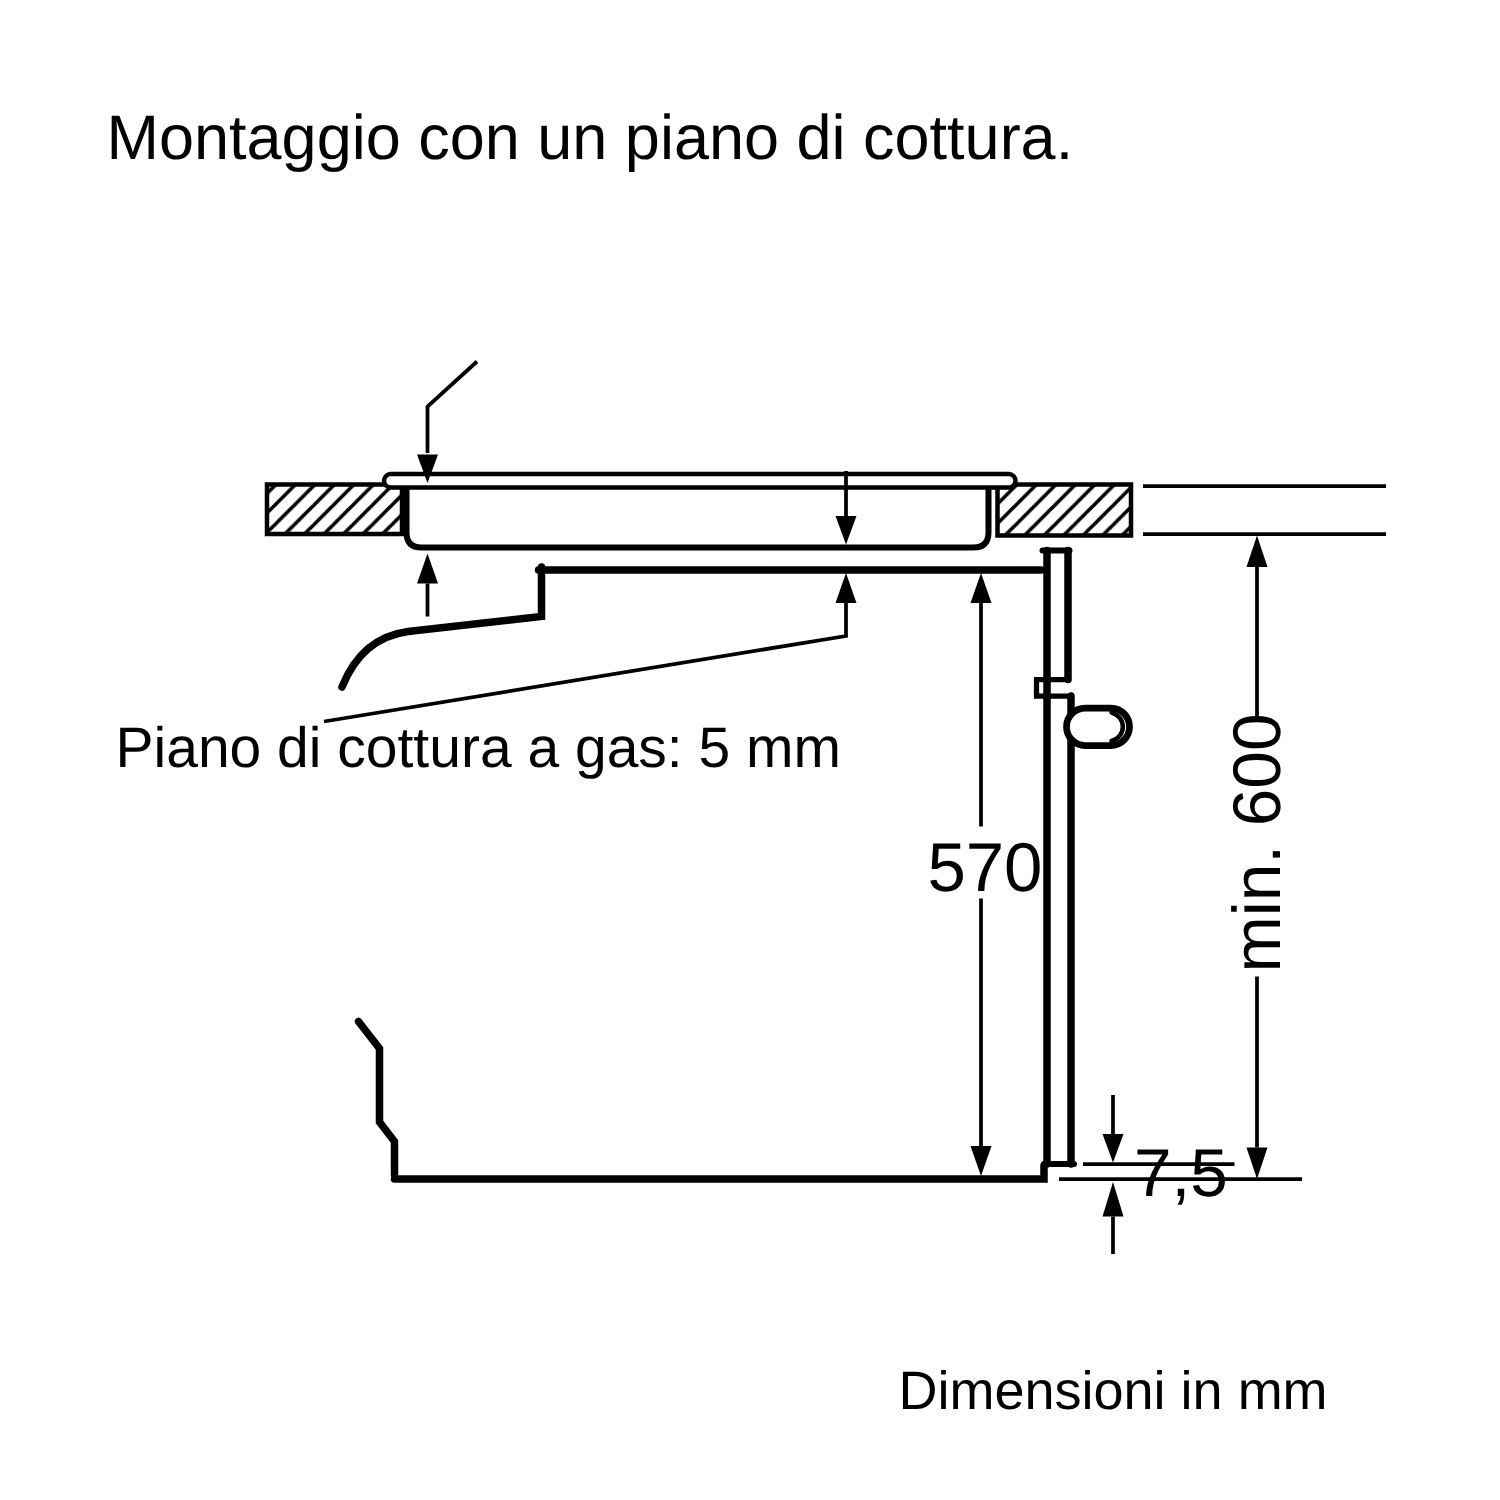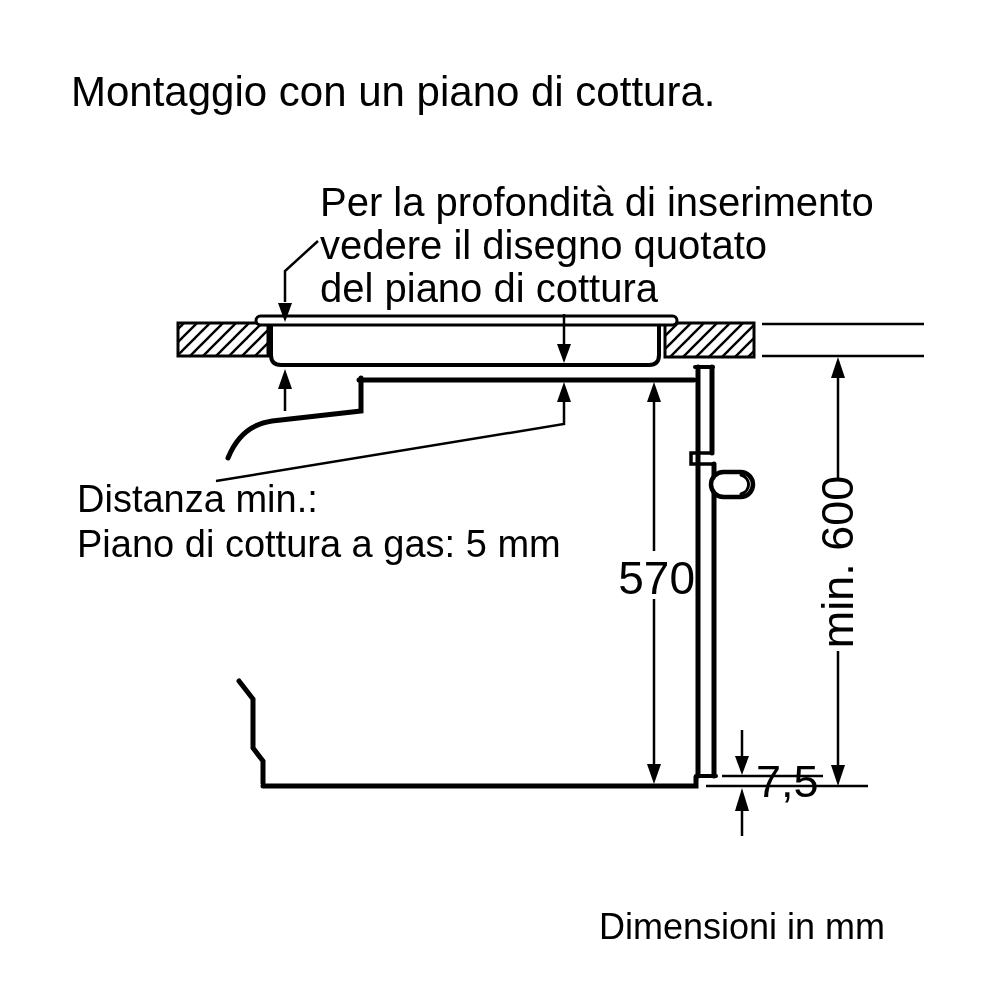--- a/index.html
+++ b/index.html
@@ -86,28 +86,22 @@
       <line x1="706" y1="786" x2="868" y2="786"></line>
       <path d="M742,730 V756"></path>
       <polygon points="735,756 749,756 742,775" fill="#000" stroke="none"></polygon>
       <path d="M742,836 V811"></path>
       <polygon points="735,811 749,811 742,788" fill="#000" stroke="none"></polygon>
     </g>
   </svg>
 
   <div class="txt title">Montaggio con un piano di cottura.</div>
 
-  <div class="txt note">
-    <div>Per la profondità di inserimento</div>
-    <div>vedere il disegno quotato</div>
-    <div>del piano di cottura</div>
-  </div>
 
   <div class="txt clearance">
-    <div>Distanza min.:</div>
     <div>Piano di cottura a gas: 5 mm</div>
   </div>
 
   <div class="txt dim-570">570</div>
   <div class="txt dim-600">min. 600</div>
   <div class="txt dim-75">7,5</div>
   <div class="txt footer">Dimensioni in mm</div>
 
 </div>
 

